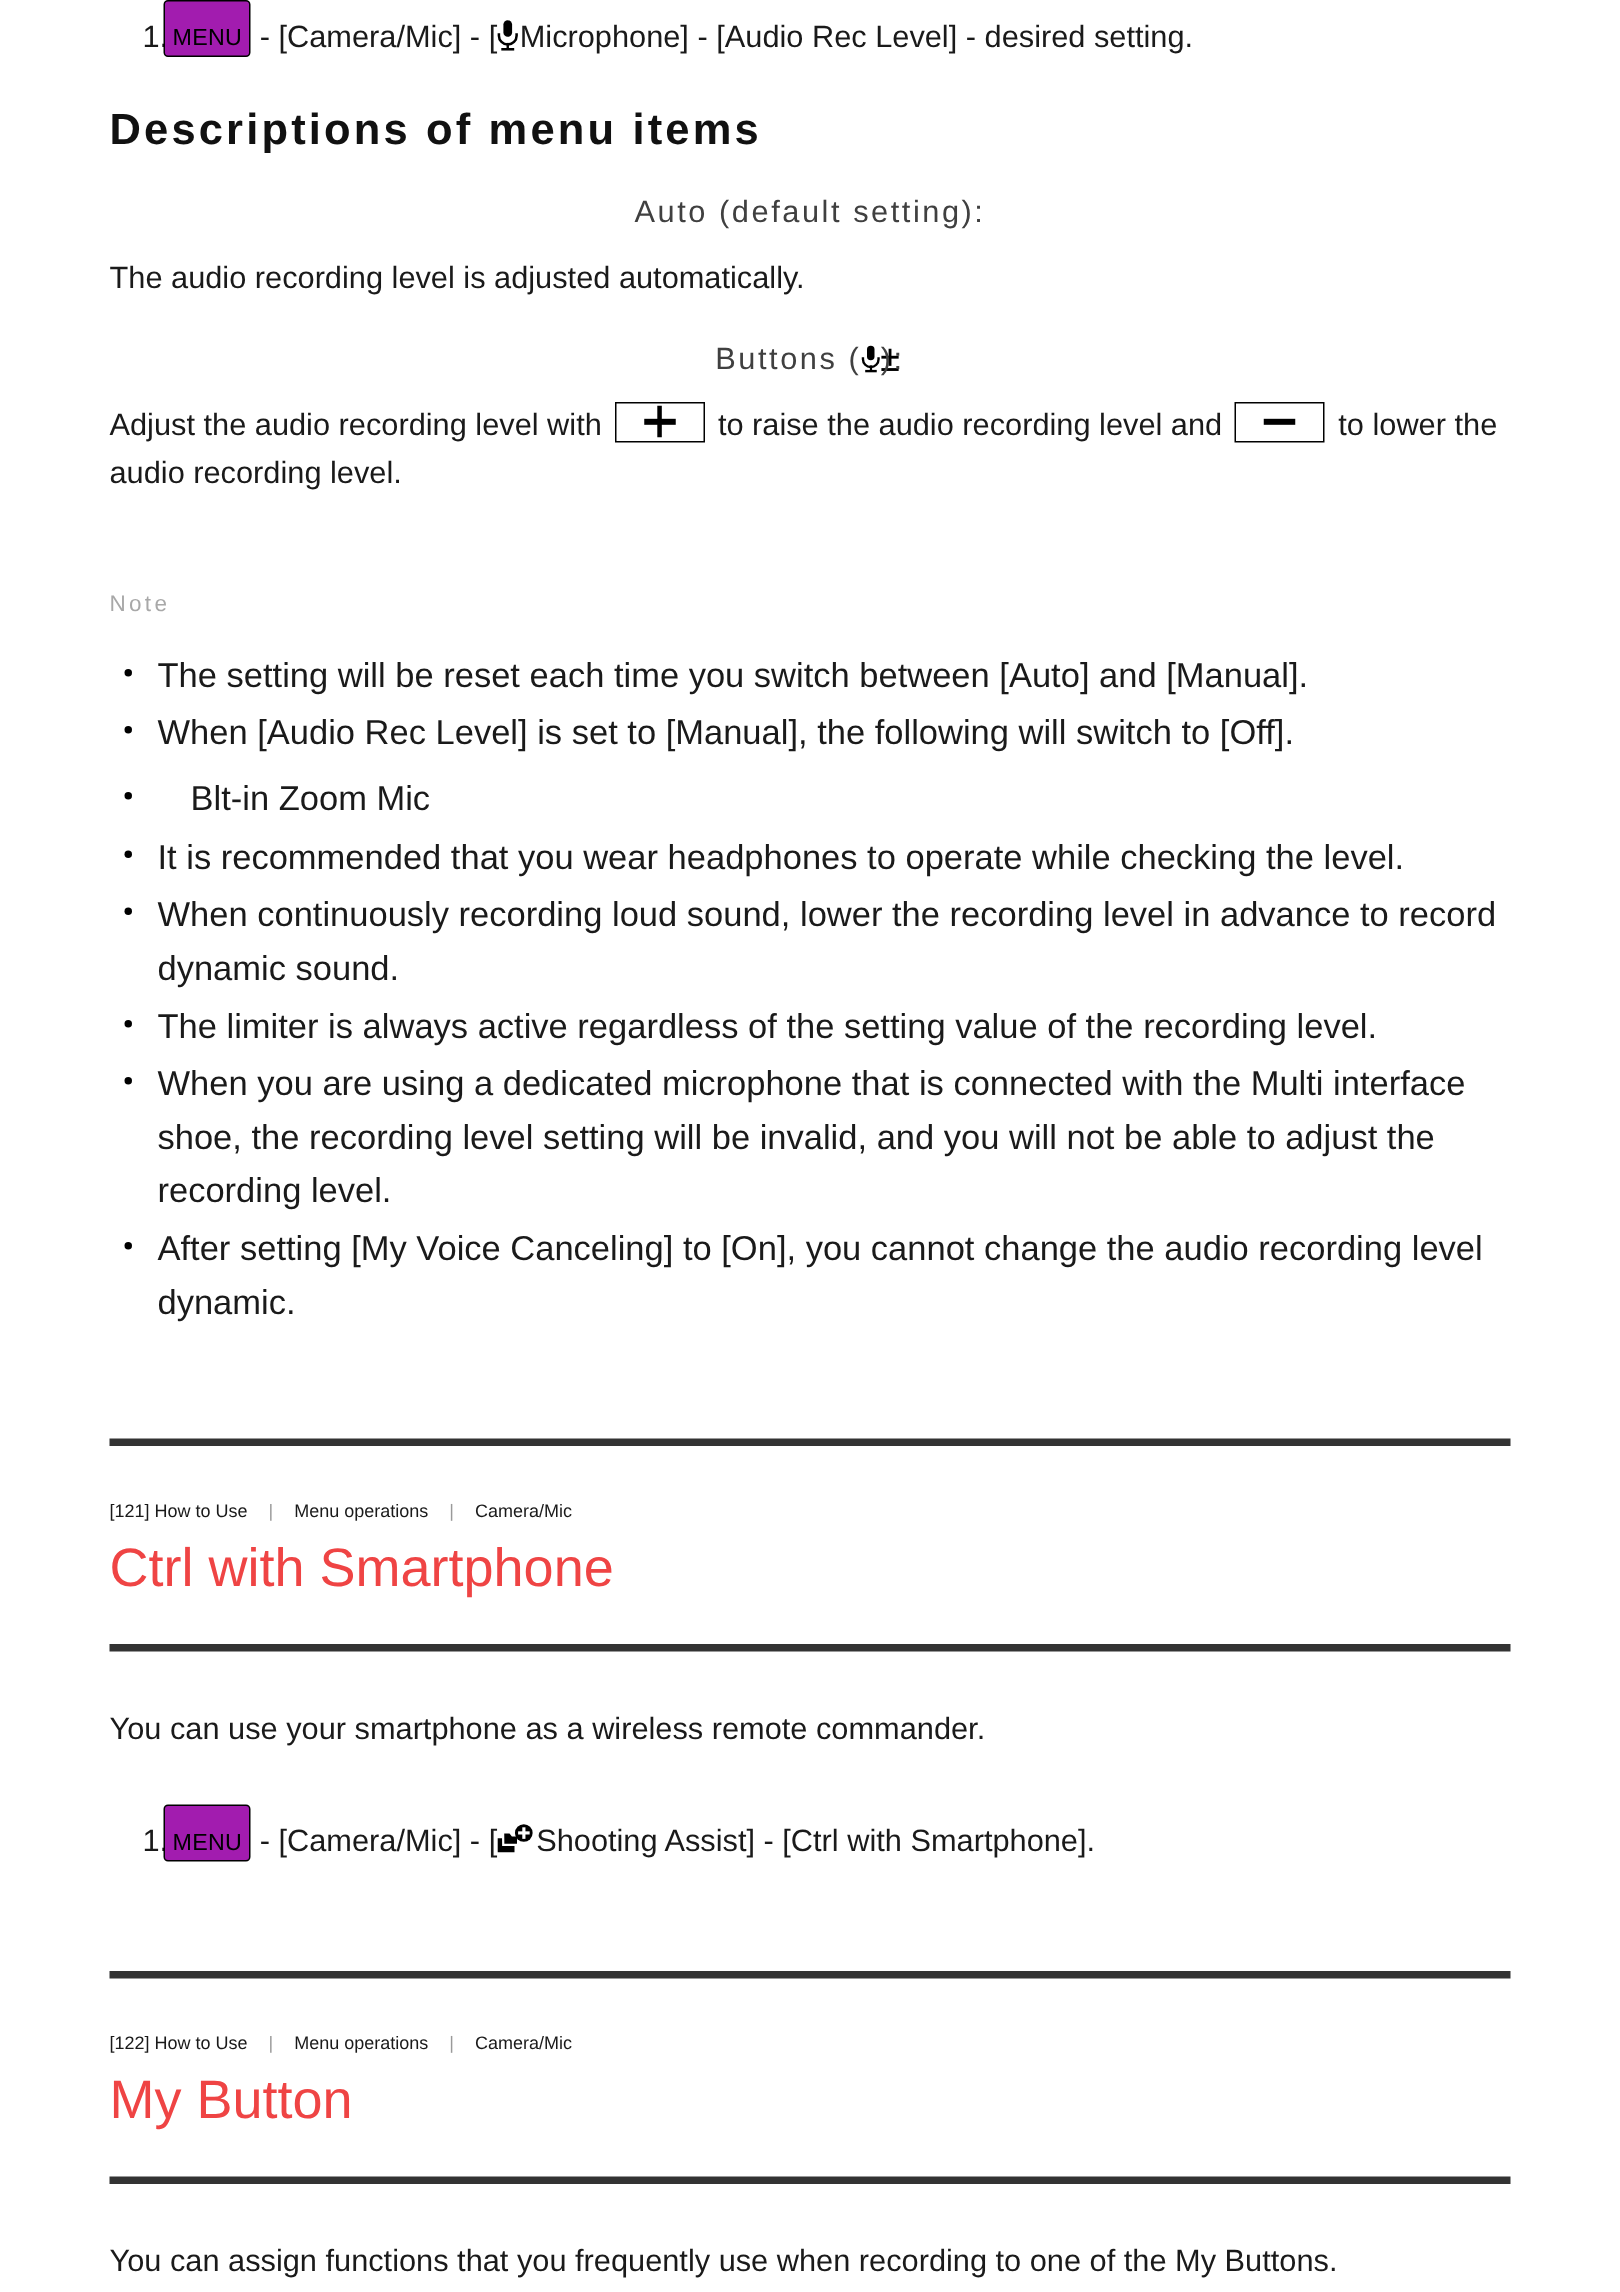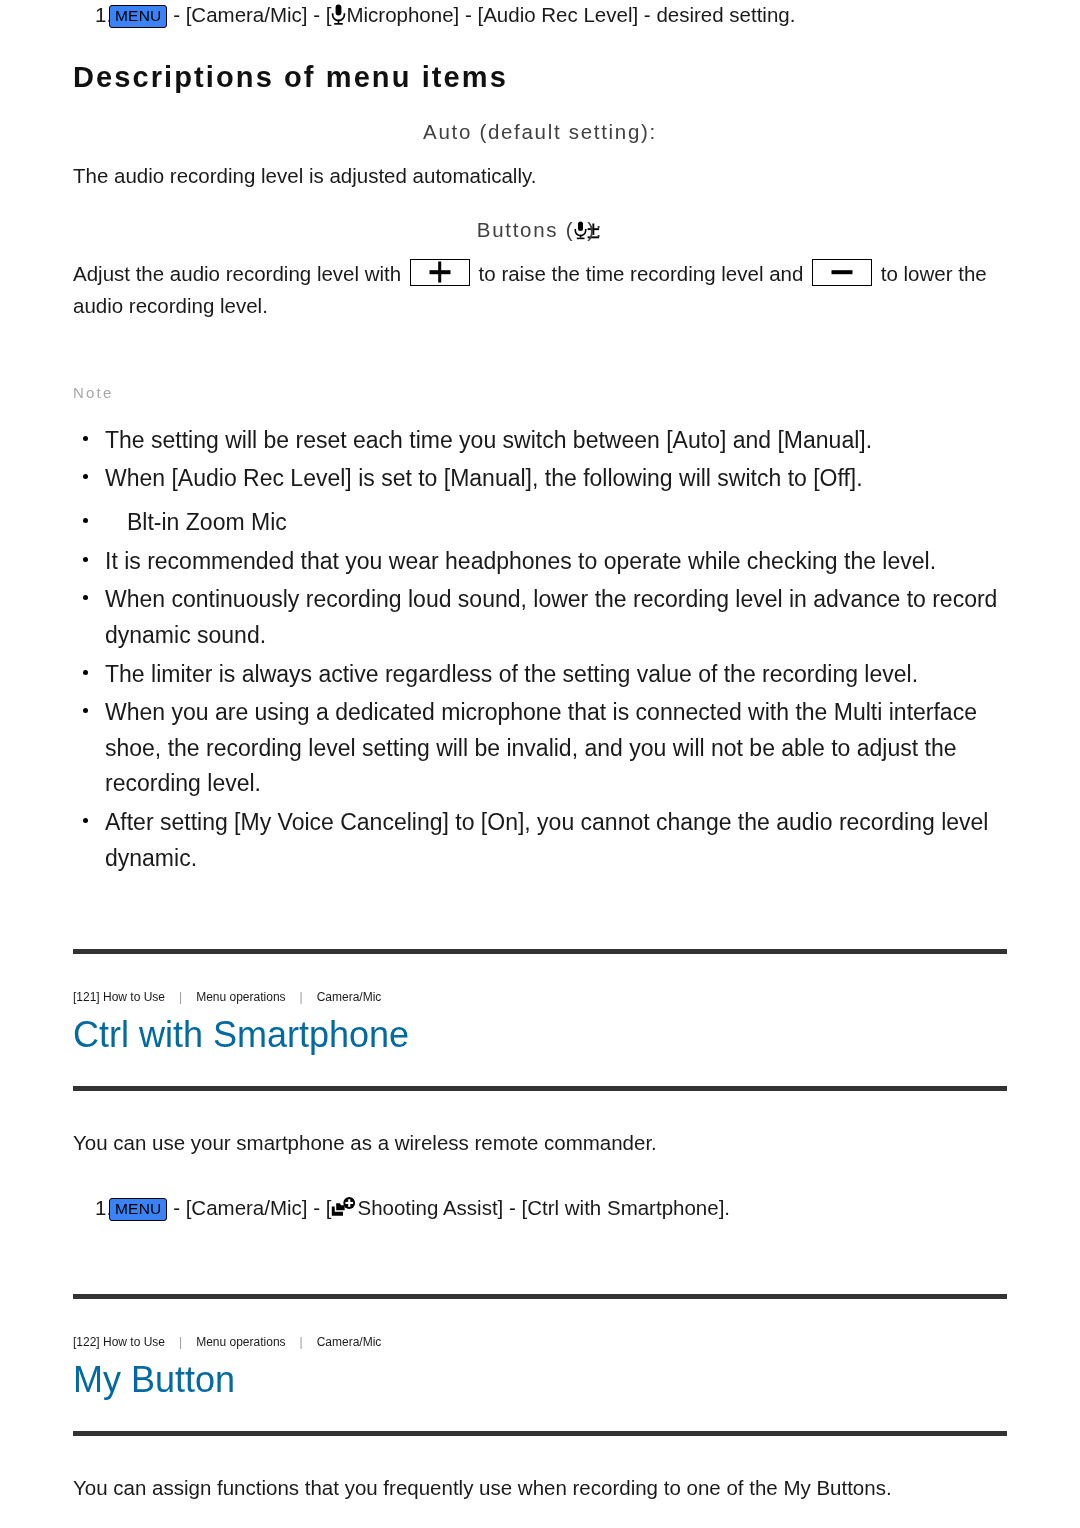--- a/index.html
+++ b/index.html
@@ -41,27 +41,27 @@
   }
   .step-body {
     flex: 1;
   }
 
   
   .menu-key {
     display: inline-block;
     border: 1.6px solid #000;
     border-radius: 3px;
-    padding: 0px 5px 1px 5px;
+    padding: 15px 5px 1px 5px;
     font-size: 15.5px;
     line-height: 1.28;
     letter-spacing: 0.2px;
     vertical-align: 1px;
     color: #000;
-    background: #3b82f6;
+    background: #a21caf;
   }
 
   
   .icon-inline {
     display: inline-block;
     vertical-align: -3px;
   }
   .mic-icon { width: 15px; height: 21px; }
   .mic-icon-sm { width: 13px; height: 19px; vertical-align: -3px; }
   .shoot-icon { width: 26px; height: 24px; vertical-align: -5px; }
@@ -167,21 +167,21 @@
   .breadcrumb .crumb-sep {
     display: inline-block;
     color: #9a9a9a;
     padding: 0 14px;
     font-weight: 300;
   }
   h1.article-title {
     font-size: 36px;
     font-weight: normal;
     margin: 10px 0 30px 0;
-    color: #0369a1;
+    color: #ef4444;
     letter-spacing: 0px;
   }
   .intro-text {
     font-size: 20.5px;
     line-height: 1.55;
     margin: 36px 0 0 0;
   }
   .step-gap { height: 34px; }
 </style>
 </head>
@@ -209,21 +209,21 @@
     <h3 class="sub-heading"><span>Buttons (</span><span class="icon-inline mic-icon-sm"><svg viewBox="0 0 27 19" width="27" height="19" xmlns="http://www.w3.org/2000/svg">
             <rect x="4.0" y="0.5" width="5.0" height="9.6" rx="2.5" fill="#000"></rect>
             <path d="M1.3 8.1 v1.4 a5.2 5.2 0 0 0 10.4 0 v-1.4" fill="none" stroke="#000" stroke-width="1.6"></path>
             <rect x="5.9" y="13.6" width="1.5" height="3.1" fill="#000"></rect>
             <rect x="2.8" y="16.6" width="7.7" height="1.6" fill="#000"></rect>
             <rect x="13.6" y="7.2" width="11.5" height="1.9" fill="#000"></rect>
             <rect x="18.4" y="2.5" width="1.9" height="11.4" fill="#000"></rect>
             <rect x="13.6" y="15.4" width="11.5" height="1.9" fill="#000"></rect>
           </svg></span><span>):</span></h3>
 
-    <p class="body-text"><span>Adjust the audio recording level with </span><span class="pm-key"><span class="bar-h"></span><span class="bar-v"></span></span><span> to raise the time recording level and </span><span class="pm-key"><span class="bar-h"></span></span><span> to lower the audio recording level.</span></p>
+    <p class="body-text"><span>Adjust the audio recording level with </span><span class="pm-key"><span class="bar-h"></span><span class="bar-v"></span></span><span> to raise the audio recording level and </span><span class="pm-key"><span class="bar-h"></span></span><span> to lower the audio recording level.</span></p>
 
     <div class="note-label">Note</div>
 
     <ul class="note-list">
       <li>
         <span>The setting will be reset each time you switch between [Auto] and [Manual].</span>
       </li>
       <li>
         <span>When [Audio Rec Level] is set to [Manual], the following will switch to [Off].</span>
       </li>

